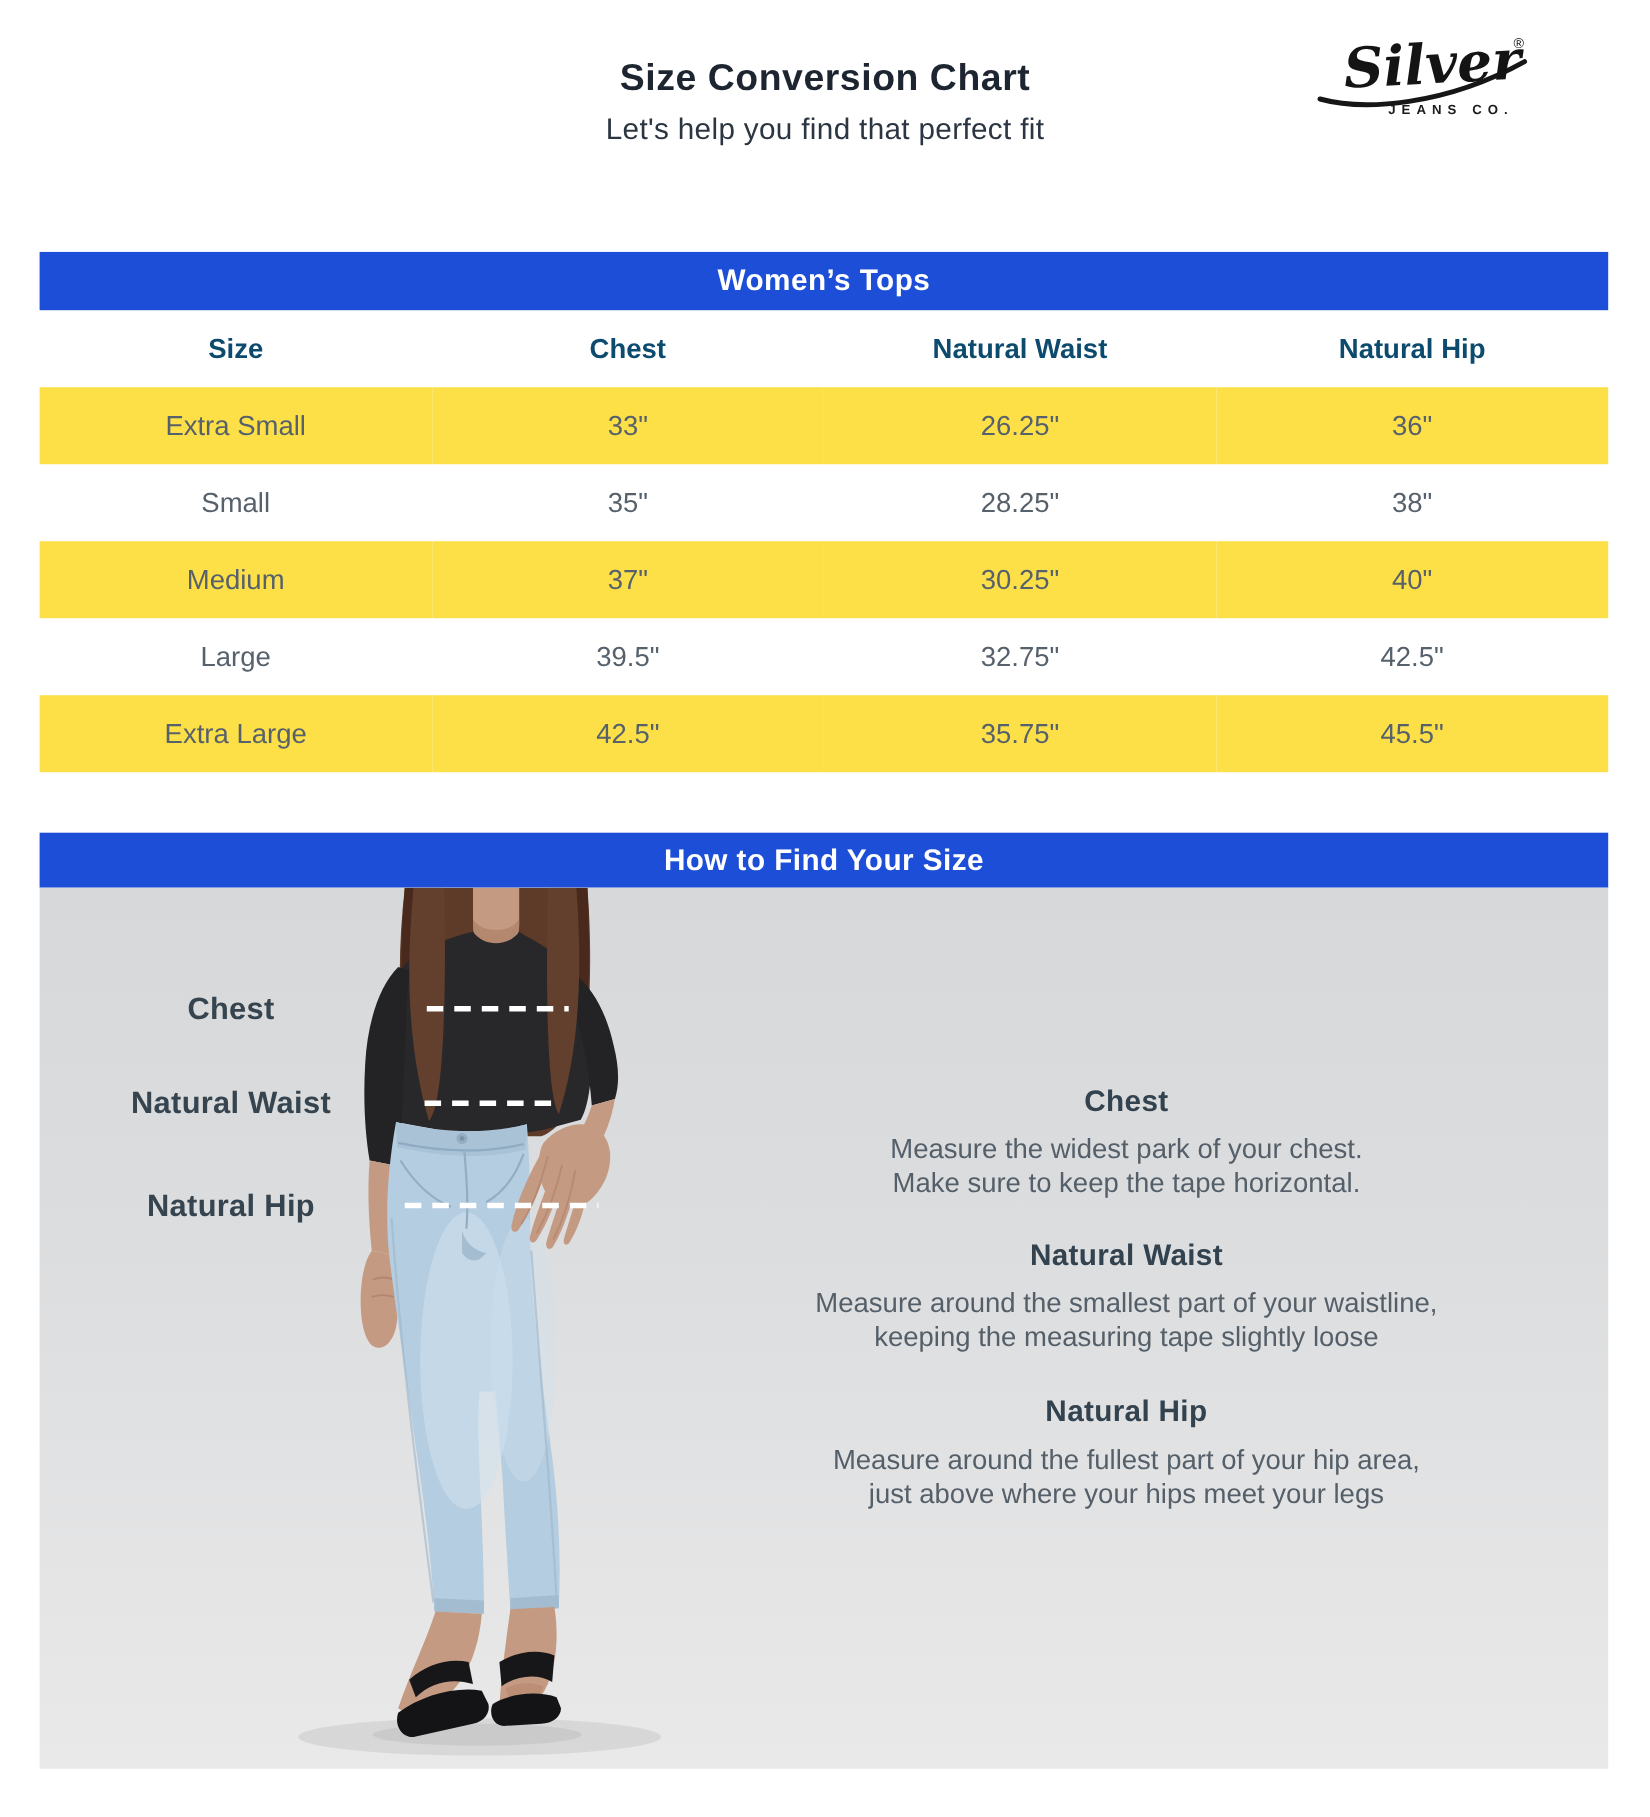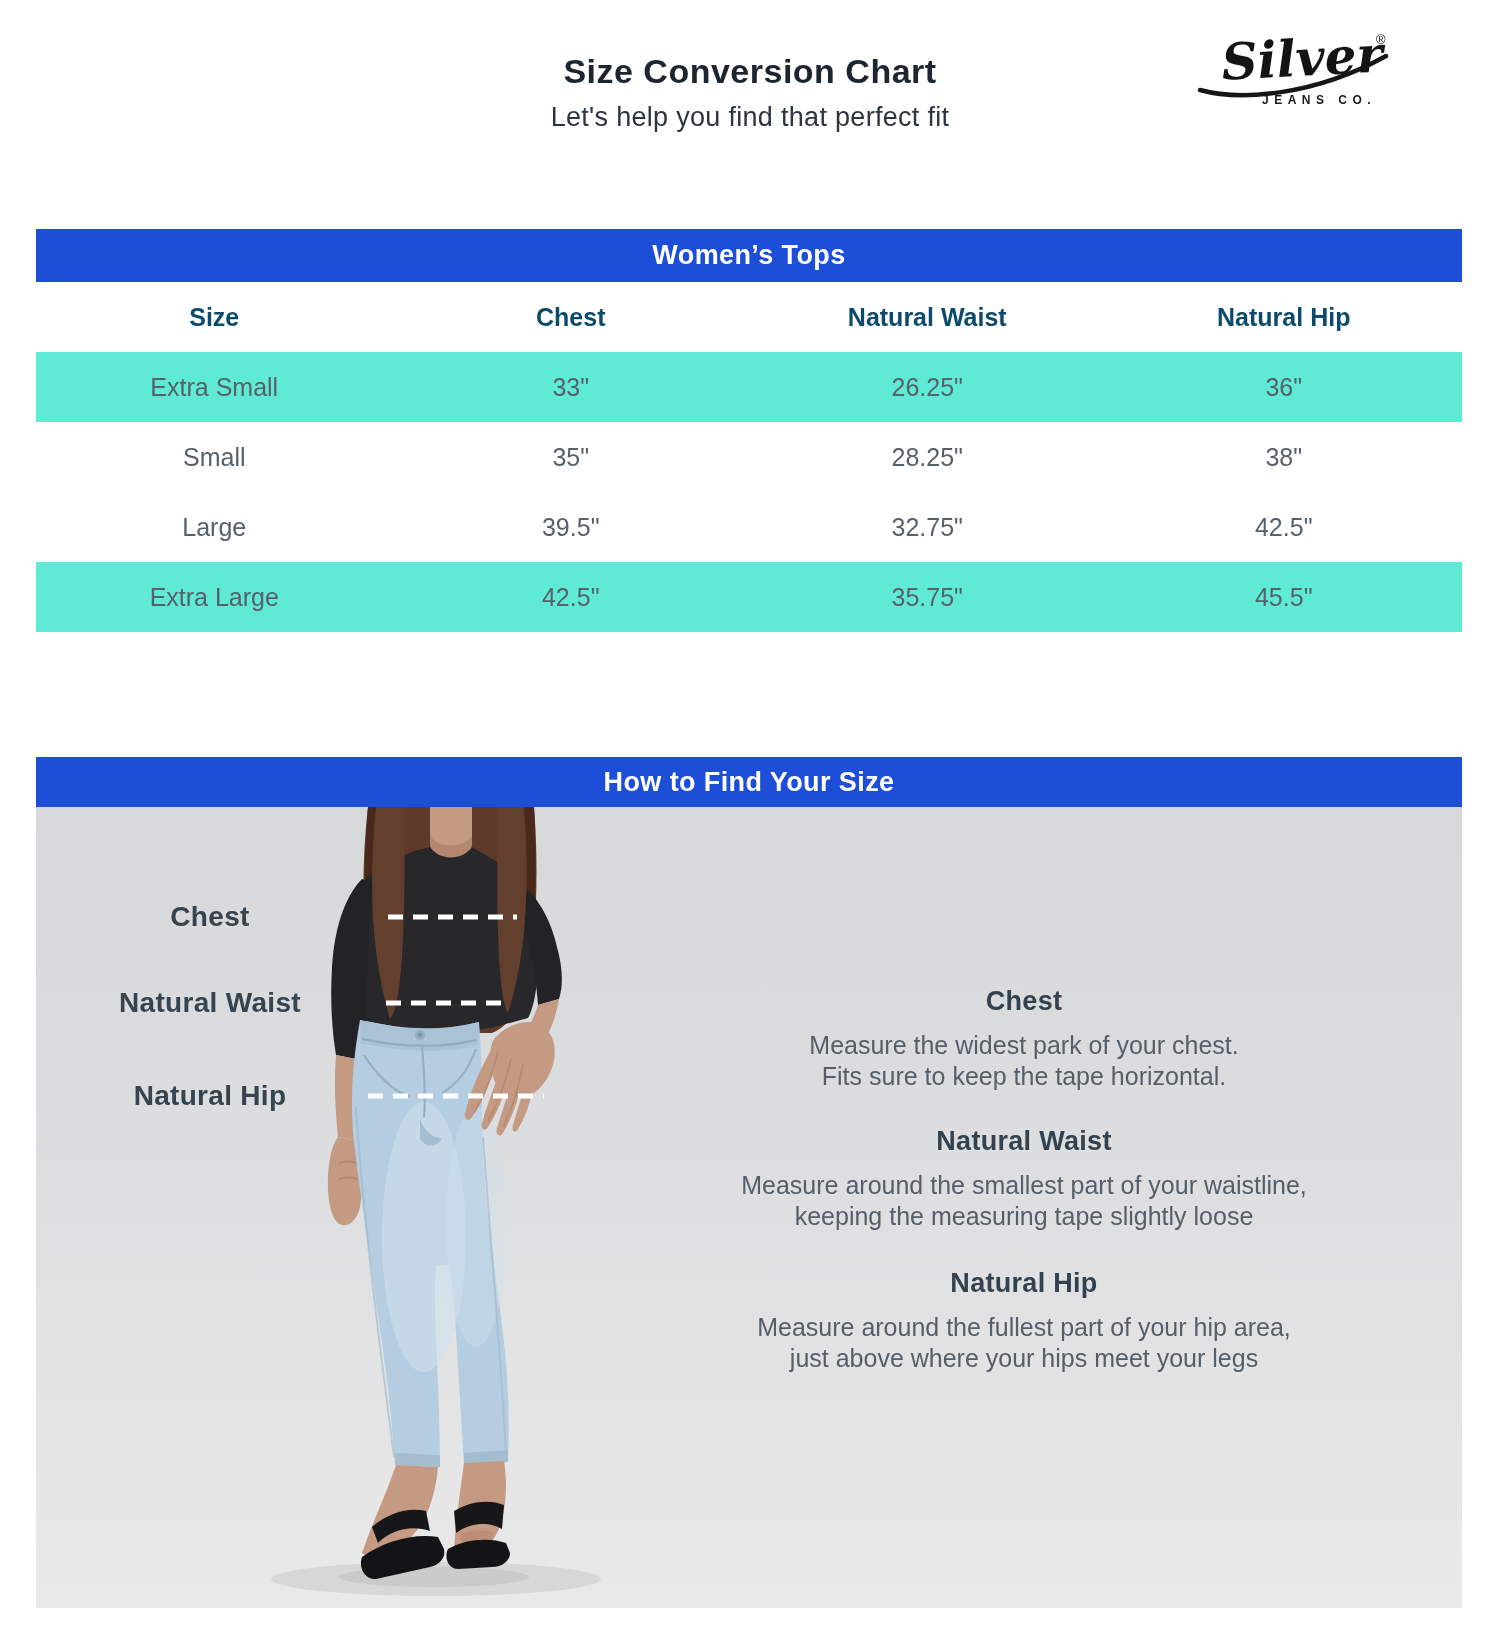--- a/index.html
+++ b/index.html
@@ -36,21 +36,21 @@
     border-collapse:collapse; table-layout:fixed;
   }
   .size-table th {
     height:70px; font-size:25px; font-weight:bold; color:#0c4a6e;
     vertical-align:middle; padding:0;
   }
   .size-table td {
     height:70px; font-size:25px; font-weight:normal; color:#57616b;
     text-align:center; vertical-align:middle; padding:0;
   }
-  .size-table tr.shaded { background:#5eead4; }
+  .size-table tr.shaded { background:#fde047; }
   
   .photo-section {
     position:absolute; left:36px; top:807px; width:1426px; height:801px;
     background:linear-gradient(180deg,#d7d8da 0%,#dcddde 40%,#e9e9ea 100%);
   }
   .figure-svg { position:absolute; left:0; top:0; }
   .fig-label {
     position:absolute; transform:translate(-50%,-50%); white-space:nowrap;
     font-size:28px; font-weight:bold; color:#35444f; letter-spacing:.3px;
   }
@@ -96,20 +96,26 @@
         <td>Extra Small</td>
         <td>33"</td>
         <td>26.25"</td>
         <td>36"</td>
       </tr>
       <tr>
         <td>Small</td>
         <td>35"</td>
         <td>28.25"</td>
         <td>38"</td>
+      </tr>
+      <tr class="shaded">
+        <td>Medium</td>
+        <td>37"</td>
+        <td>30.25"</td>
+        <td>40"</td>
       </tr>
       <tr>
         <td>Large</td>
         <td>39.5"</td>
         <td>32.75"</td>
         <td>42.5"</td>
       </tr>
       <tr class="shaded">
         <td>Extra Large</td>
         <td>42.5"</td>
@@ -190,21 +196,21 @@
       <line x1="332" y1="289" x2="508" y2="289" stroke="#ffffff" stroke-width="5" stroke-dasharray="15 10"></line>
     </svg>
 
     <div class="fig-label" style="left:174px; top:110px;">Chest</div>
     <div class="fig-label" style="left:174px; top:196px;">Natural Waist</div>
     <div class="fig-label" style="left:174px; top:289px;">Natural Hip</div>
 
     <div class="instr" style="top:179px;">
       <div class="instr-heading">Chest</div>
       <p class="instr-line">Measure the widest park of your chest.</p>
-      <p class="instr-line">Fits sure to keep the tape horizontal.</p>
+      <p class="instr-line">Make sure to keep the tape horizontal.</p>
     </div>
 
     <div class="instr" style="top:319px;">
       <div class="instr-heading">Natural Waist</div>
       <p class="instr-line">Measure around the smallest part of your waistline,</p>
       <p class="instr-line">keeping the measuring tape slightly loose</p>
     </div>
 
     <div class="instr" style="top:461px;">
       <div class="instr-heading">Natural Hip</div>

